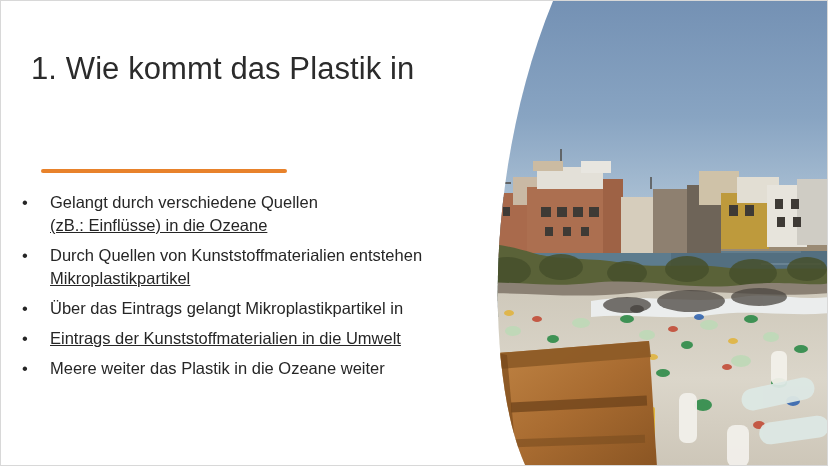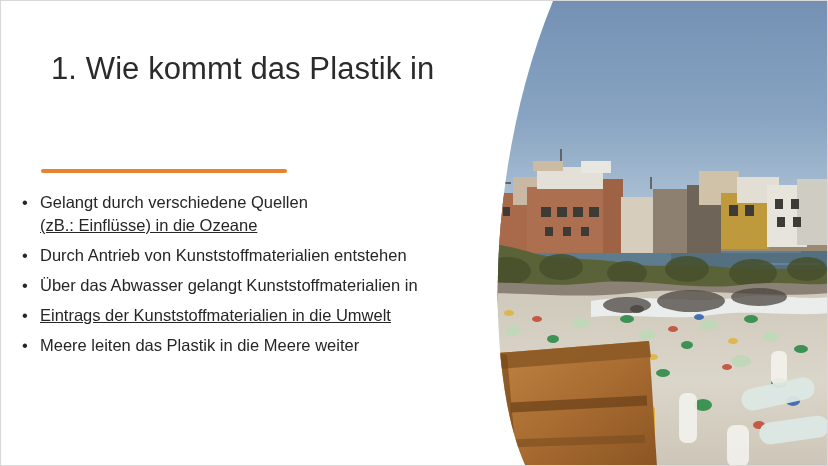--- a/index.html
+++ b/index.html
@@ -15,21 +15,21 @@
     width:828px;height:466px;
     background:#ffffff;
     box-sizing:border-box;
     border:1px solid #d8d8d8;
     overflow:hidden;
   }
 
   
   .title{
     position:absolute;
-    left:50px; top:48px;
+    left:30px; top:48px;
     width:400px;
     font-size:31px;
     line-height:40px;
     font-weight:400;
     color:#2b2b2b;
     letter-spacing:0.1px;
   }
   .title-line{display:block;white-space:nowrap;}
 
   
@@ -56,21 +56,21 @@
     line-height:23px;
     color:#262626;
   }
   .bullet-marker{
     position:absolute;
     left:4px; top:0px;
     font-size:16.5px;
     line-height:23px;
     color:#262626;
   }
-  .bullet-text{display:block;}
+  .bullet-text{display:block;margin-left:10px;}
   .bullet-text .l2{display:block;text-decoration:underline;}
 
   
   .photo{
     position:absolute;
     left:440px; top:0;
     width:388px; height:466px;
   }
   .photo svg{display:block;}
 </style>
@@ -89,39 +89,40 @@
     <li class="bullet" style="color: rgb(38, 38, 38);">
       <span class="bullet-marker" style="color: rgb(38, 38, 38);">•</span>
       <span class="bullet-text">
         <span>Gelangt durch verschiedene Quellen</span>
         <span class="l2">(zB.: Einflüsse) in die Ozeane</span>
       </span>
     </li>
     <li class="bullet" style="color: rgb(38, 38, 38);">
       <span class="bullet-marker" style="color: rgb(38, 38, 38);">•</span>
       <span class="bullet-text">
-        <span>Durch Antrieb von Kunststoffmaterialien  entstehen</span>
-      </span>
-    </li>
-    <li class="bullet" style="color: rgb(38, 38, 38);">
-      <span class="bullet-marker" style="color: rgb(38, 38, 38);">•</span>
-      <span class="bullet-text">
-        <span>Über das Abwasser gelangt Kunststoffmaterialien in</span>
+        <span>Durch Quellen von Kunststoffmaterialien  entstehen</span>
+        <span class="l2">Mikroplastikpartikel</span>
+      </span>
+    </li>
+    <li class="bullet" style="color: rgb(38, 38, 38);">
+      <span class="bullet-marker" style="color: rgb(38, 38, 38);">•</span>
+      <span class="bullet-text">
+        <span>Über das Eintrags gelangt Mikroplastikpartikel in</span>
       </span>
     </li>
     <li class="bullet" style="color: rgb(38, 38, 38);">
       <span class="bullet-marker" style="color: rgb(38, 38, 38);">•</span>
       <span class="bullet-text">
         <span class="l2">Eintrags der Kunststoffmaterialien in die Umwelt</span>
       </span>
     </li>
     <li class="bullet" style="color: rgb(38, 38, 38);">
       <span class="bullet-marker" style="color: rgb(38, 38, 38);">•</span>
       <span class="bullet-text">
-        <span>Meere leiten das Plastik in die Meere weiter</span>
+        <span>Meere weiter das Plastik in die Ozeane weiter</span>
       </span>
     </li>
   </ul>
 
   <div class="photo">
     <svg width="388" height="466" viewBox="0 0 388 466" xmlns="http://www.w3.org/2000/svg">
       <defs>
         <clipPath id="arcClip">
           <path d="M112,0 L388,0 L388,466 L85,466 C45,380 42,170 112,0 Z"></path>
         </clipPath>

